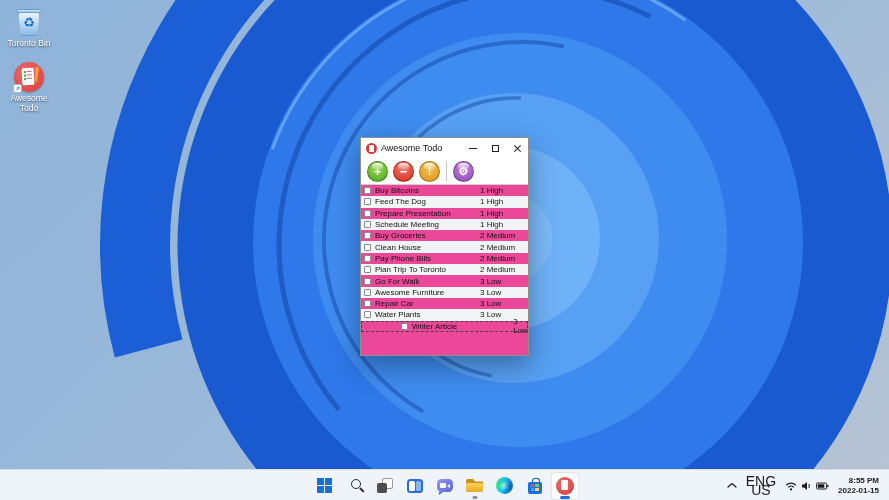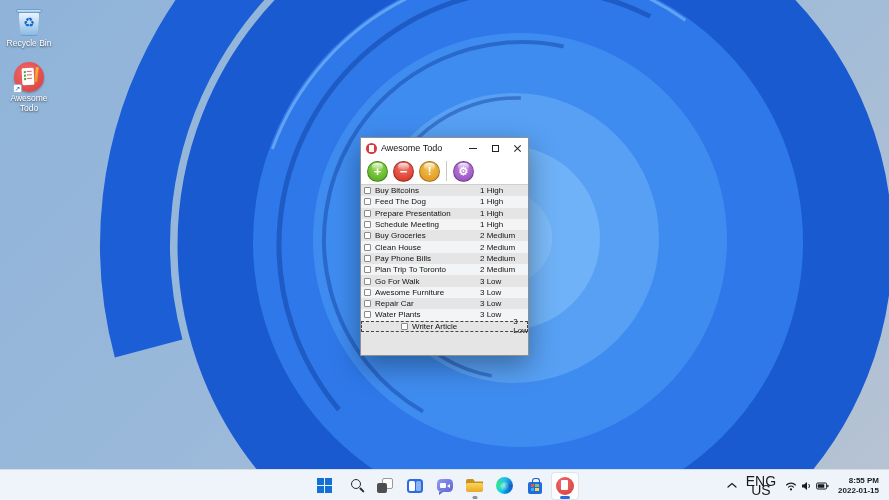--- a/index.html
+++ b/index.html
@@ -41,21 +41,21 @@
   .tb-btn::after { content:""; position:absolute; top:1.5px; left:4px; right:4px; height:7px; border-radius:50% / 65%; background:linear-gradient(rgba(255,255,255,.85),rgba(255,255,255,.05)); pointer-events:none; }
   .tb-add { background:radial-gradient(circle at 50% 30%,#9bdc54,#49a61c); }
   .tb-del { background:radial-gradient(circle at 50% 30%,#f1796c,#d42a1c); }
   .tb-pri { background:radial-gradient(circle at 50% 30%,#f2c455,#dd9117); font-size:11px; }
   .tb-set { background:radial-gradient(circle at 50% 30%,#c184de,#9149bd); font-size:11px; }
   .tb-sep { width:1px; height:20px; background:#c8c8c8; margin:0 1px; }
 
   .tbl-head { height:13px; display:flex; align-items:center; font-size:8px; color:#222; border-bottom:1px solid #c6c6c6; flex:0 0 auto; }
   .tbl-head .h-task { width:111px; padding-left:4px; }
   .tbl-head .h-prio { flex:1; padding-left:4px; border-left:1px solid #d2d2d2; height:100%; display:flex; align-items:center; }
-  .rows { flex:1 1 auto; overflow:hidden; background:#e5e5e5; }
+  .rows { flex:1 1 auto; overflow:hidden; background:#ec4899; }
   .trow { height:11.3px; display:flex; align-items:center; padding-left:3px; font-size:8px; color:#111; }
   .trow:nth-child(even) { background:#f3f4f6; }
   .trow .cb { width:7px; height:7px; border:1px solid #8a8a8a; border-radius:1px; background:#fff; margin-right:4px; flex:0 0 auto; }
   .trow .task-label { width:105px; white-space:nowrap; overflow:hidden; }
   .trow .prio { flex:1; }
   .trow.focused { outline:1px dashed #444; outline-offset:-1px;padding-left:40px; }
 
   
   .taskbar { position:absolute; left:0; bottom:0; width:889px; height:31px; background:#eff3fa; border-top:1px solid rgba(90,100,120,.15); }
   .tb-center { position:absolute; left:50%; top:0; transform:translateX(-50%); height:31px; display:flex; align-items:center; gap:2px; }
@@ -116,21 +116,21 @@
     <circle cx="516" cy="238" r="140" fill="none" stroke="#0f3da0" stroke-width="3.5" opacity="0.45" stroke-dasharray="420 460" transform="rotate(100 516 238)"></circle>
     <circle cx="528" cy="242" r="272" fill="none" stroke="#8ec4fa" stroke-width="3" opacity="0.55" stroke-dasharray="500 1209" transform="rotate(200 528 242)"></circle>
   </svg>
 
   <div class="desk-icon icon-recycle">
     <div class="bin">
       <div class="lid"></div>
       <div class="body"></div>
       <div class="sym">♻</div>
     </div>
-    <div class="lbl">Recycle Bin</div>
+    <div class="lbl">Toronto Bin</div>
   </div>
 
   <div class="desk-icon icon-awesome">
     <div class="todo-big">
       <div class="doc">
           <span class="dots"></span>
           <span class="line"></span>
         </div>
       <div class="pencil"></div>
       <div class="shortcut-badge">↗</div>

